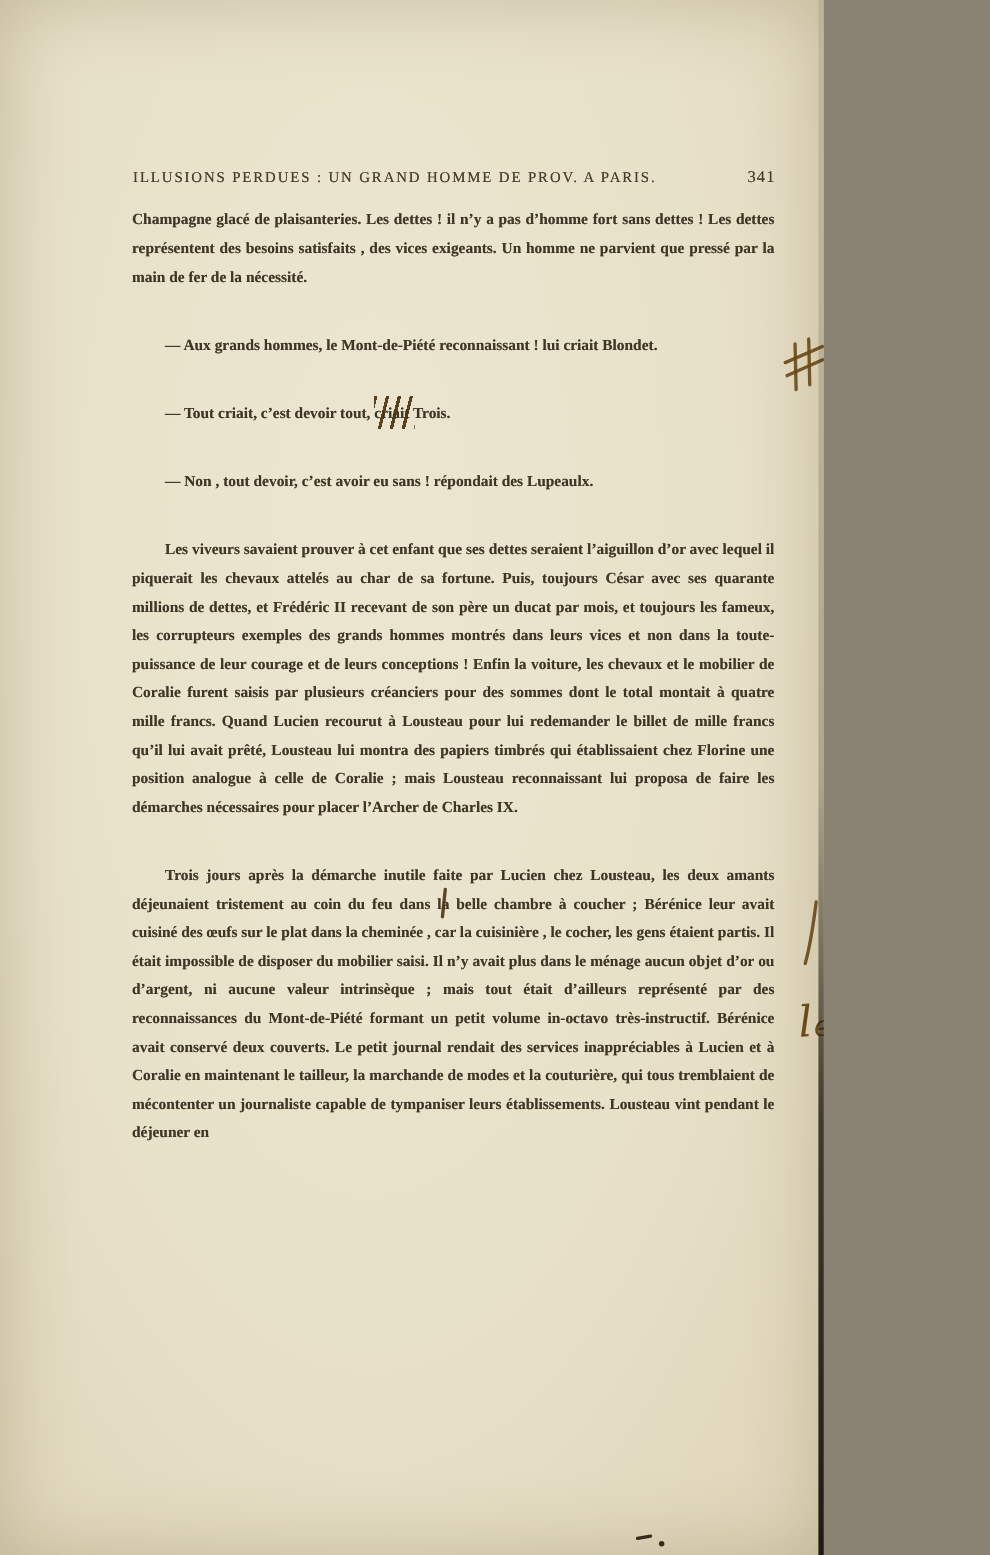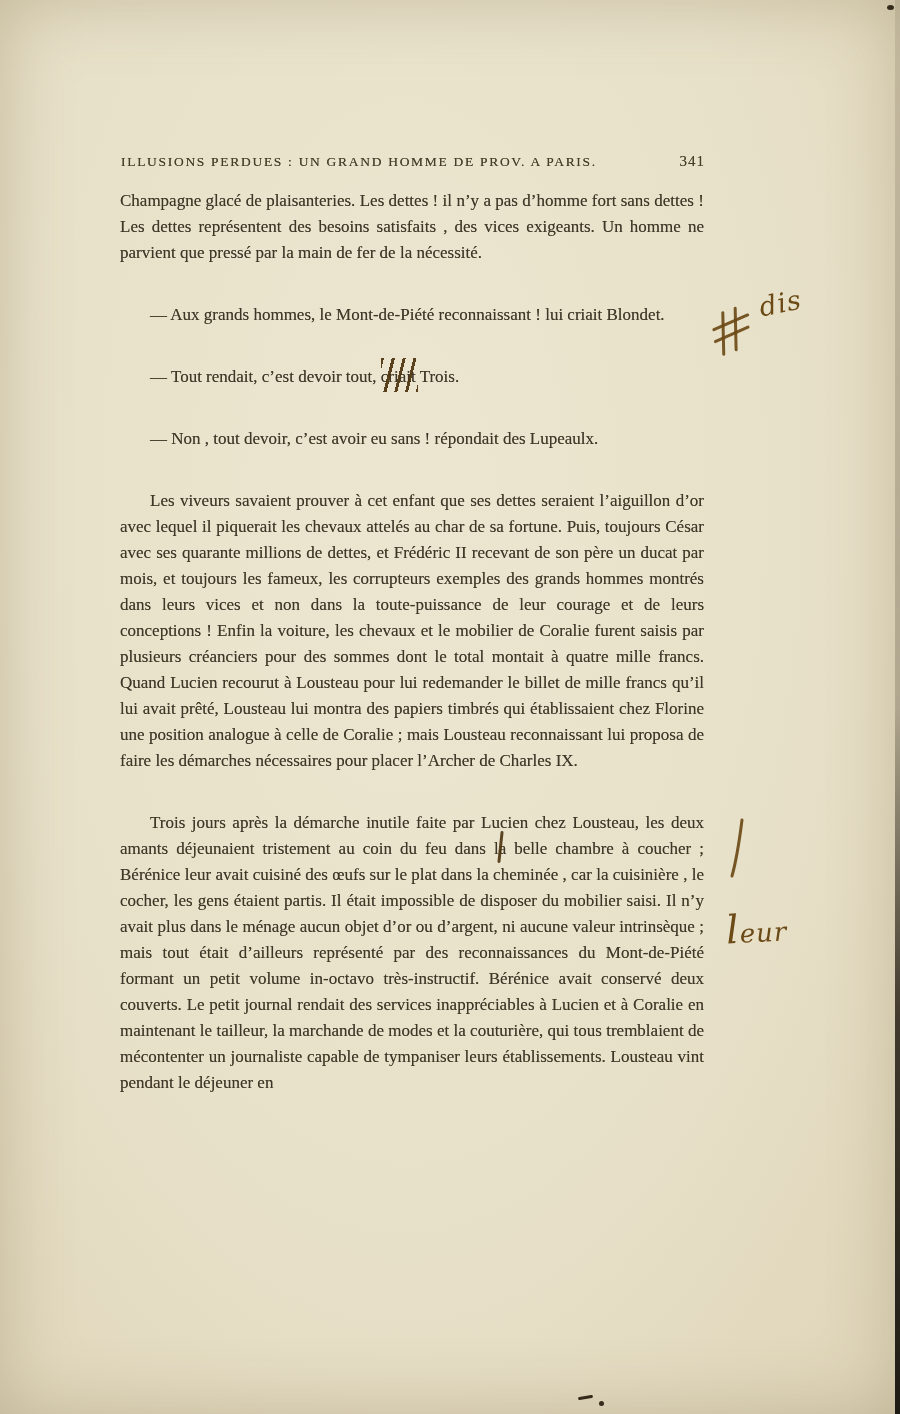--- a/index.html
+++ b/index.html
@@ -2,21 +2,21 @@
 <html style="--paper: #e8e1c9; --ink: #3f3627; --annotation-ink: #6b4a16;"><head>
 <meta charset="utf-8">
 <style>
   html, body {
     margin: 0;
     padding: 0;
     background: #8a8272;
   }
   .page {
     position: relative;
-    width: 900px;
+    width: 749px;
     height: 1414px;
     overflow: hidden;
     background:
       radial-gradient(ellipse at 45% 35%, #ece6d1 0%, #e8e1c9 55%, #ded4b8 100%);
     box-shadow: inset 0 0 70px rgba(110, 92, 55, 0.28);
     font-family: "Liberation Serif", serif;
   }
 
   
   .running-head {
@@ -40,25 +40,26 @@
     letter-spacing: 1px;
     text-shadow: 0 0 0.5px rgba(71, 61, 42, 0.7);
   }
 
   
   .text-block {
     position: absolute;
     left: 120px;
     top: 188px;
     width: 584px;
-    font-size: 17px;
+    font-size: 14px;
     line-height: 26px;
     text-align: justify;
     color: #3f3627;
     text-shadow: 0 0 0.45px rgba(63, 54, 39, 0.55);
+    font-weight: bold;
   }
   .text-block p {
     margin: 0;
   }
   .text-block p.indent {
     text-indent: 30px;
     margin-top: 36px;
   }
 
   
@@ -183,21 +184,21 @@
 <div class="page">
 
   <div class="running-head">
     <span class="head-title">ILLUSIONS PERDUES : UN GRAND HOMME DE PROV. A PARIS.</span>
     <span class="page-num">341</span>
   </div>
 
   <div class="text-block">
       <p class=""><span>Champagne glacé de plaisanteries. Les dettes ! il n’y a pas d’homme fort sans dettes ! Les dettes représentent des besoins satisfaits , des vices exigeants. Un homme ne parvient que pressé par la main de fer de la nécessité.</span></p>
       <p class="indent"><span>— Aux grands hommes, le Mont-de-Piété reconnaissant ! lui criait Blondet.</span></p>
-      <p class="indent"><span>— Tout rendait, c’est devoir tout, </span><span class="ink-strike">criait</span><span> Trois.</span></p>
+      <p class="indent"><span>— Tout criait, c’est devoir tout, </span><span class="ink-strike">criait</span><span> Trois.</span></p>
       <p class="indent"><span>— Non , tout devoir, c’est avoir eu sans ! répondait des Lupeaulx.</span></p>
       <p class="indent"><span>Les viveurs savaient prouver à cet enfant que ses dettes seraient l’aiguillon d’or avec lequel il piquerait les chevaux attelés au char de sa fortune. Puis, toujours César avec ses quarante millions de dettes, et Frédéric II recevant de son père un ducat par mois, et toujours les fameux, les corrupteurs exemples des grands hommes montrés dans leurs vices et non dans la toute-puissance de leur courage et de leurs conceptions ! Enfin la voiture, les chevaux et le mobilier de Coralie furent saisis par plusieurs créanciers pour des sommes dont le total montait à quatre mille francs. Quand Lucien recourut à Lousteau pour lui redemander le billet de mille francs qu’il lui avait prêté, Lousteau lui montra des papiers timbrés qui établissaient chez Florine une position analogue à celle de Coralie ; mais Lousteau reconnaissant lui proposa de faire les démarches nécessaires pour placer l’Archer de Charles IX.</span></p>
       <p class="indent"><span>Trois jours après la démarche inutile faite par Lucien chez Lousteau, les deux amants déjeunaient tristement au coin du feu dans </span><span class="ink-stroke">la</span><span> belle chambre à coucher ; Bérénice leur avait cuisiné des œufs sur le plat dans la cheminée , car la cuisinière , le cocher, les gens étaient partis. Il était impossible de disposer du mobilier saisi. Il n’y avait plus dans le ménage aucun objet d’or ou d’argent, ni aucune valeur intrinsèque ; mais tout était d’ailleurs représenté par des reconnaissances du Mont-de-Piété formant un petit volume in-octavo très-instructif. Bérénice avait conservé deux couverts. Le petit journal rendait des services inappréciables à Lucien et à Coralie en maintenant le tailleur, la marchande de modes et la couturière, qui tous tremblaient de mécontenter un journaliste capable de tympaniser leurs établissements. Lousteau vint pendant le déjeuner en</span></p>
     </div>
 
   <div class="anno anno-dis">
     <svg class="hash" width="46" height="52" viewBox="0 0 46 52" aria-hidden="true">
       <path d="M14 6 L7 47"></path>
       <path d="M27 4 L20 45"></path>
       <path d="M2 21 L38 13"></path>

